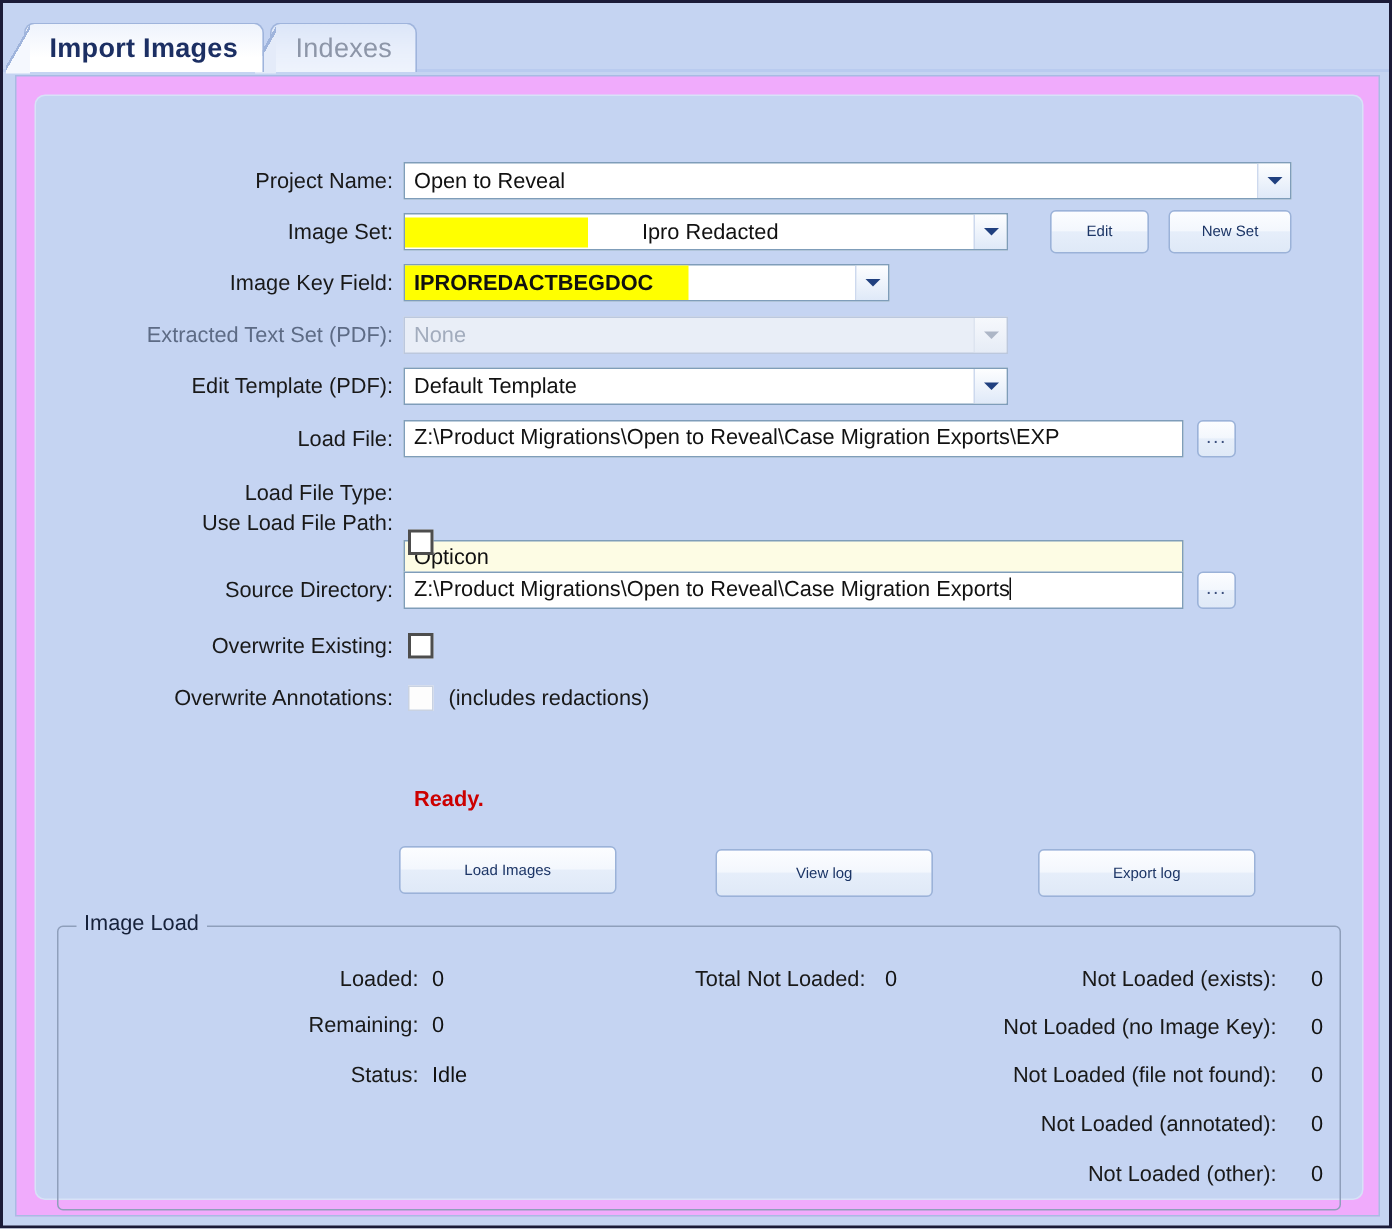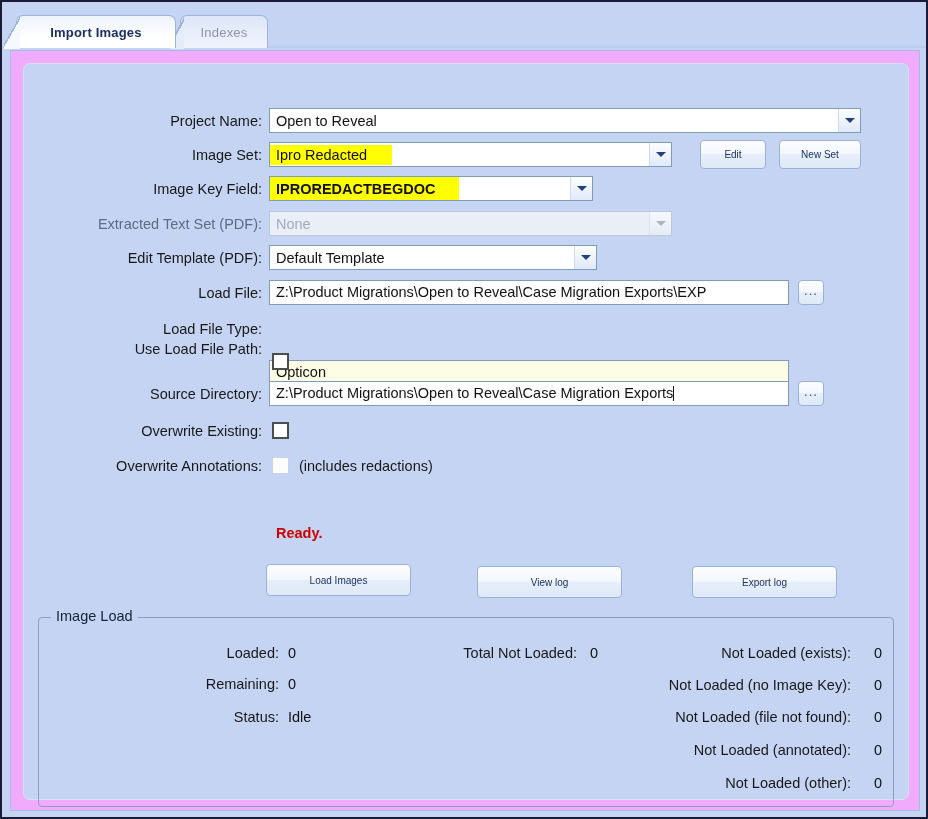--- a/index.html
+++ b/index.html
@@ -38,23 +38,22 @@
   .tab {
     position: absolute;
     bottom: 0;
     height: 33px;
     box-sizing: border-box;
     border: 1px solid #9fb4dc;
     border-bottom: none;
     border-radius: 7px 7px 0 0;
     display: flex;
     align-items: center;
-    justify-content: center;
     padding: 0 16px;
-    font-size: 13px;
+    font-size: 18px;
     letter-spacing: .2px;
   }
   .tab.active {
     left: 14px;
     z-index: 3;
     background: linear-gradient(to bottom, #eef3fc 0%, #ffffff 70%, #ffffff 100%);
     color: #1c2f63;
     font-weight: bold;
     transform: skewX(0deg);
     min-width: 160px;
@@ -280,21 +279,21 @@
 
       <div class="lblbox" style="top:44px;">Project Name:</div>
       <div class="combo" style="left:245px; top:44px; width:592px;">
         <span class="val">Open to Reveal</span>
         <span class="arrow">
             <i></i>
           </span>
       </div>
 
       <div class="lblbox" style="top:78px;">Image Set:</div>
-      <div class="combo" style="left:245px; top:78px; width:403px;">
+      <div class="combo" style="left:245px; top:78px; width:403px;justify-content:center;">
         <span class="hl" style="left:-1px; top:2px; width:123px; height:20px;"></span>
         <span class="val">Ipro Redacted</span>
         <span class="arrow">
             <i></i>
           </span>
       </div>
       <div class="btn" style="left:676px; top:76px; width:66px;">
         <span>Edit</span>
       </div>
       <div class="btn" style="left:755px; top:76px; width:82px;">
@@ -312,21 +311,21 @@
 
       <div class="lblbox" style="top:147px; color:#5d6b85;">Extracted Text Set (PDF):</div>
       <div class="combo disabled" style="left:245px; top:147px; width:403px;">
         <span class="val">None</span>
         <span class="arrow">
             <i></i>
           </span>
       </div>
 
       <div class="lblbox" style="top:181px;">Edit Template (PDF):</div>
-      <div class="combo" style="left:245px; top:181px; width:328px;">
+      <div class="combo" style="left:245px; top:181px; width:403px;">
         <span class="val">Default Template</span>
         <span class="arrow">
             <i></i>
           </span>
       </div>
 
       <div class="lblbox" style="top:216px;">Load File:</div>
       <div class="txt" style="left:245px; top:216px; width:520px;">Z:\Product Migrations\Open to Reveal\Case Migration Exports\EXP</div>
       <div class="btn dots" style="left:774px; top:216px;">
         <span>...</span>

